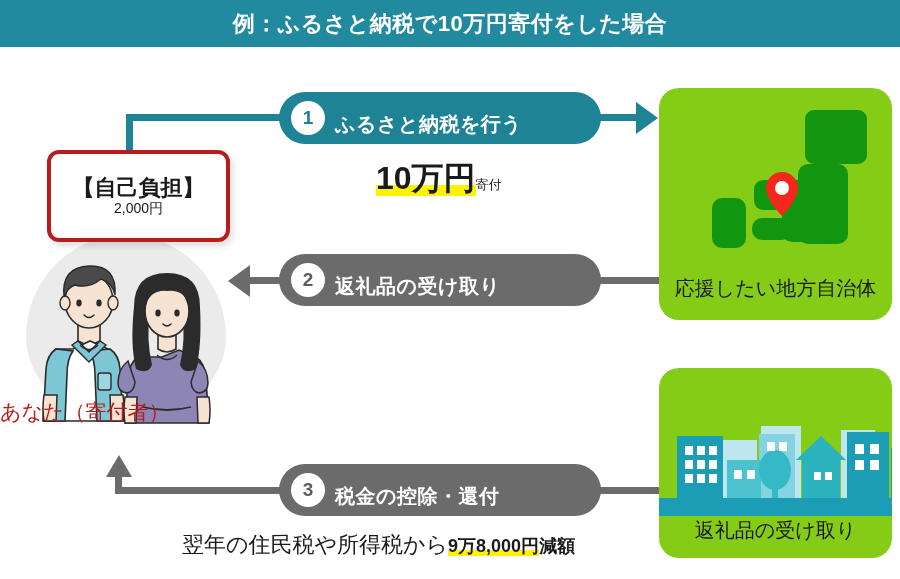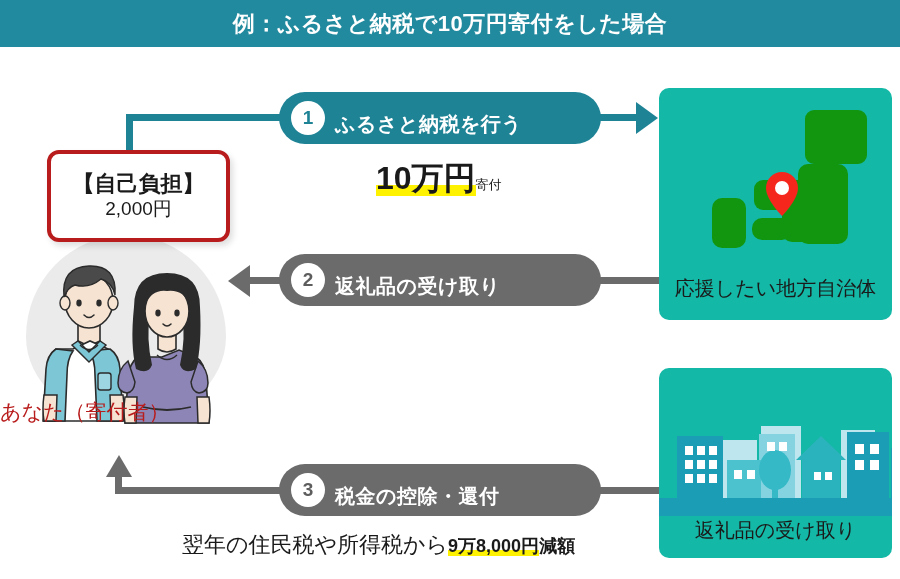--- a/index.html
+++ b/index.html
@@ -107,37 +107,37 @@
   
   #callout{
     position:absolute;left:35px;top:150px;width:175px;height:84px;
     background:#ffffff;border:4px solid #b91c1c;border-radius:12px;
     box-shadow:3px 4px 6px rgba(0,0,0,.13);
     display:flex;flex-direction:column;align-items:center;justify-content:center;
     z-index:12;
     margin-left:12px;
   }
   #callout .c1{font-size:22px;font-weight:bold;color:#1a1a1a;line-height:1.15;}
-  #callout .c2{font-size:19px;color:#1a1a1a;line-height:1.25;}
+  #callout .c2{font-size:14px;color:#1a1a1a;line-height:1.25;}
 
   
   #donor-wrap{position:absolute;left:14px;top:235px;width:226px;height:195px;z-index:8;}
   #donor-circle{
     position:absolute;left:12px;top:0;width:200px;height:185px;
     background:#ebebeb;border-radius:50% 50% 48% 48%/55% 55% 45% 45%;
   }
   #donor-svg{position:absolute;left:12px;top:10px;}
   #donor-label{
     position:absolute;left:0;top:398px;width:250px;
     font-size:21px;color:#b91c1c;white-space:nowrap;z-index:9;
   }
 
   
   .card{
-    position:absolute;background:#14b8a6;border-radius:10px;
+    position:absolute;background:#84cc16;border-radius:20px;
     display:flex;flex-direction:column;align-items:center;
     z-index:4;
   }
   #card-muni{left:659px;top:88px;width:233px;height:232px;}
   #card-city{left:659px;top:368px;width:233px;height:190px;}
   .card-label{
     font-size:20px;color:#1a1a1a;white-space:nowrap;
     font-weight:500;
   }
   #card-muni .card-label{position:absolute;bottom:18px;}

